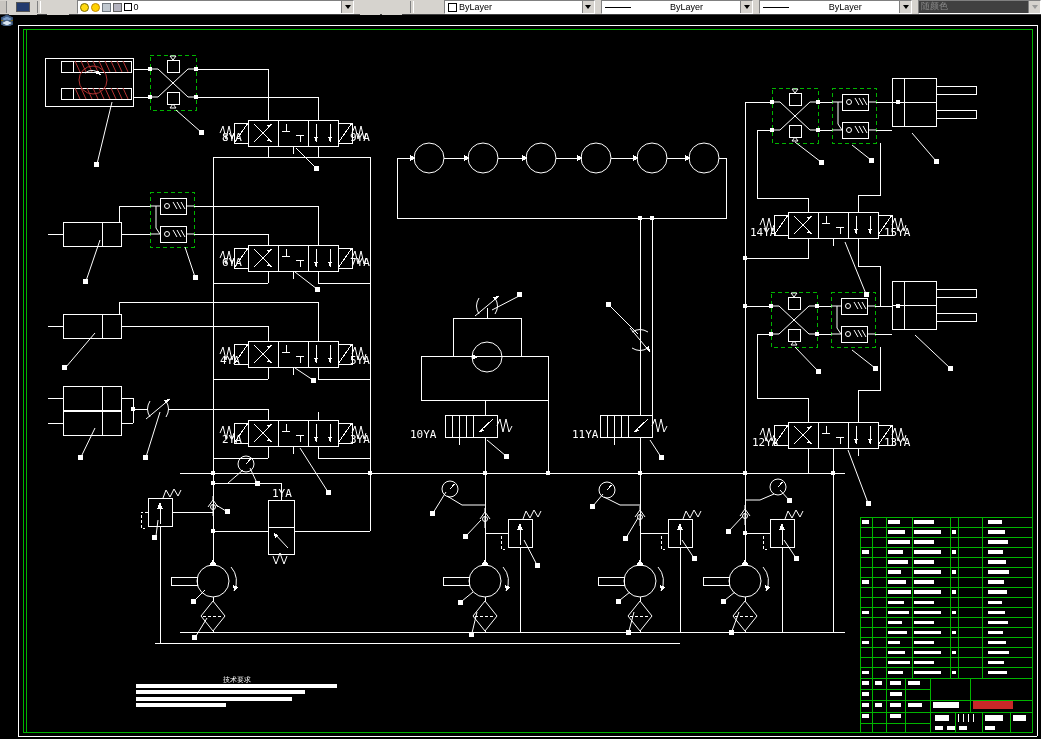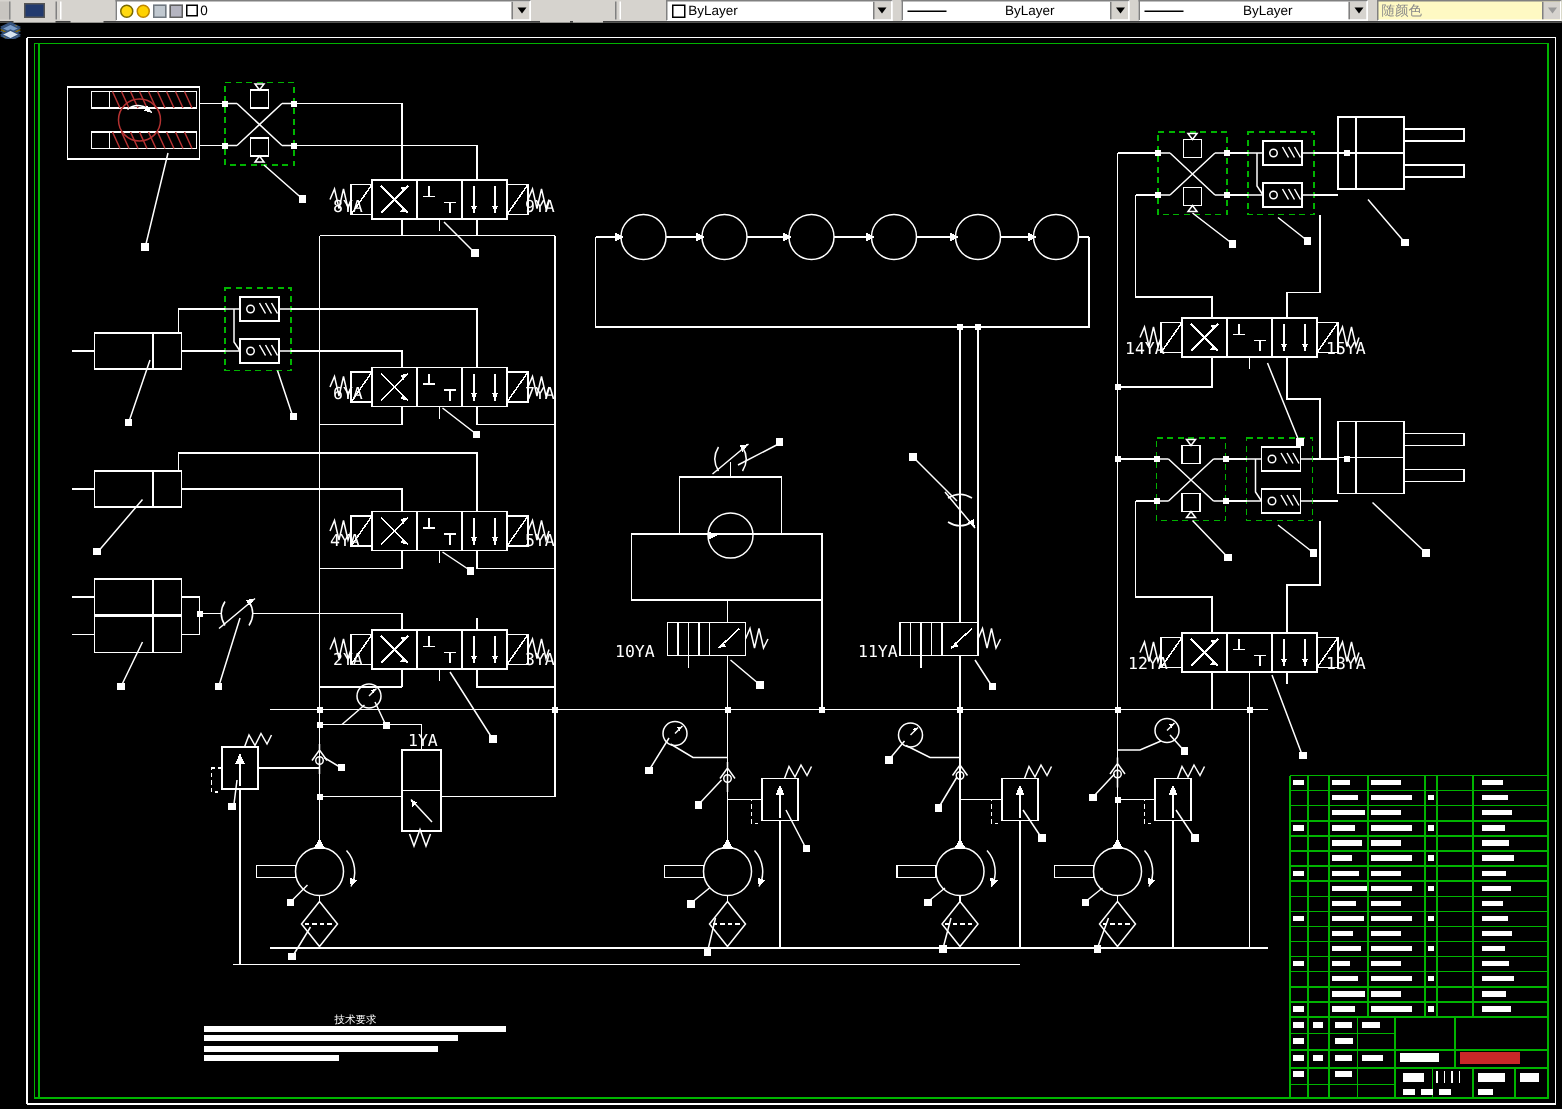--- a/index.html
+++ b/index.html
@@ -14,21 +14,21 @@
           border:1px solid #d6d3ce;}
   .tb-sep{width:2px;height:12px;border-left:1px solid #808080;border-right:1px solid #fff;}
   .ic-rect{display:inline-block;width:12px;height:8px;background:#223a6e;border:1px solid #555;}
   .combo{height:12px;background:#fff;border:1px solid;border-color:#808080 #fff #fff #808080;
          display:flex;align-items:center;font-size:9px;color:#000;overflow:hidden;}
   .combo .cval{flex:1;padding-left:2px;white-space:nowrap;line-height:12px;}
   .combo .dd{width:11px;height:12px;background:#d6d3ce;border-left:1px solid #808080;
              display:flex;align-items:center;justify-content:center;}
   .combo .dd i{width:0;height:0;border-left:3px solid transparent;border-right:3px solid transparent;
                border-top:4px solid #000;}
-  .combo.disabled{background:#fef9c3;color:#8a8a8a;}
+  .combo.disabled{background:#404040;color:#8a8a8a;font-family:Liberation Mono, monospace;}
   .combo.disabled .dd i{border-top-color:#9a9a9a;}
   .ic{display:inline-block;margin-left:2px;}
   .bulb{width:7px;height:7px;border-radius:50%;background:#ffd90f;border:1px solid #7a6a00;}
   .sun{width:7px;height:7px;border-radius:50%;background:#ffd200;border:1px solid #c08800;}
   .lockic{width:7px;height:7px;background:#c0c8d0;border:1px solid #707880;}
   .plotic{width:7px;height:7px;background:#b4b4c0;border:1px solid #606060;}
   .swatch{width:6px;height:6px;background:#fff;border:1px solid #000;}
   .swc{width:7px;height:7px;background:#fff;border:1px solid #000;margin-left:3px;}
   .ltline{width:26px;height:0;border-top:1px solid #000;margin-left:3px;}
 

